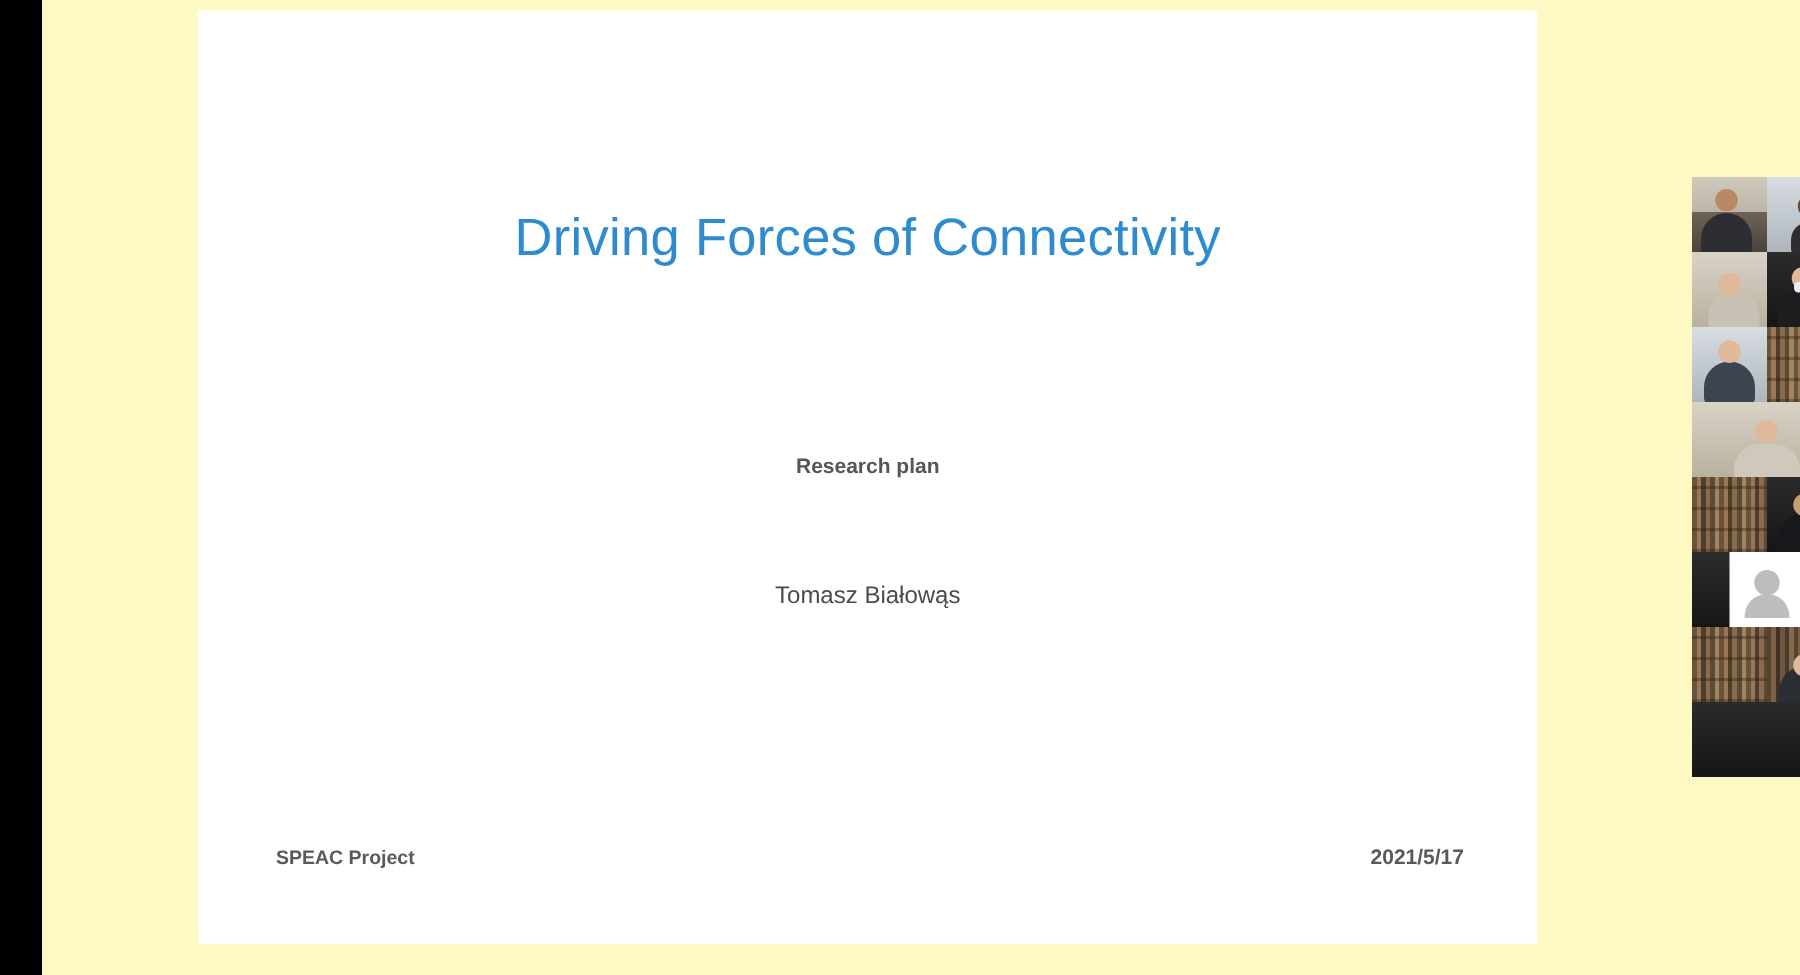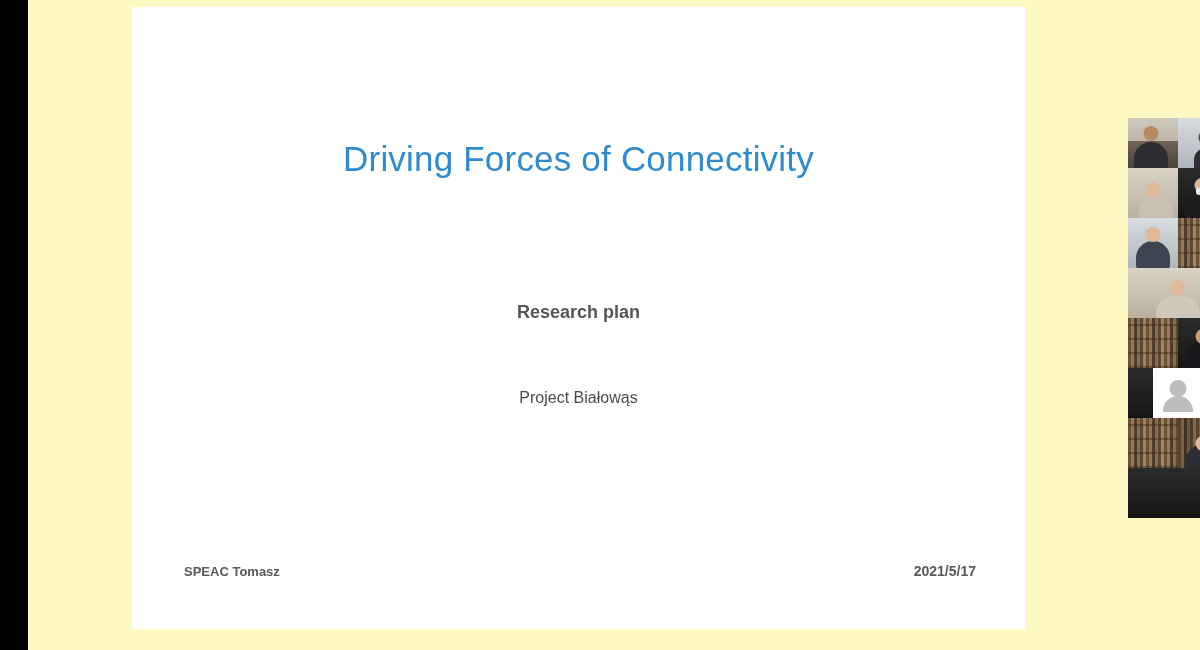--- a/index.html
+++ b/index.html
@@ -44,21 +44,21 @@
     line-height: 1.2;
     white-space: nowrap;
   }
   .slide-subtitle {
     position: absolute;
     left: 0;
     right: 0;
     top: 295px;
     text-align: center;
     color: #565656;
-    font-size: 18px;
+    font-size: 14px;
     font-weight: bold;
   }
   .slide-authors {
     position: absolute;
     left: 0;
     right: 0;
     top: 377px;
     text-align: center;
     color: #4b4b4b;
     font-size: 16px;
@@ -208,23 +208,23 @@
 </style>
 </head>
 <body>
 
 <div id="stage">
 
   <div class="slide">
     <div class="slide-title">Driving Forces of Connectivity</div>
     <div class="slide-subtitle">Research plan</div>
     <div class="slide-authors">
-      <div>Project Białowąs</div>
-    </div>
-    <div class="slide-footer-left">SPEAC Tomasz</div>
+      <div>Tomasz Białowąs</div>
+    </div>
+    <div class="slide-footer-left">SPEAC Project</div>
     <div class="slide-footer-right">2021/5/17</div>
   </div>
 
   <div class="filmstrip">
 
     <div class="tile split">
       <div class="half">
         <div class="bg-office"></div>
         <div class="person" style="bottom:-4px;left:46%"></div>
         <div class="head" style="top:8px;left:46%"></div>

